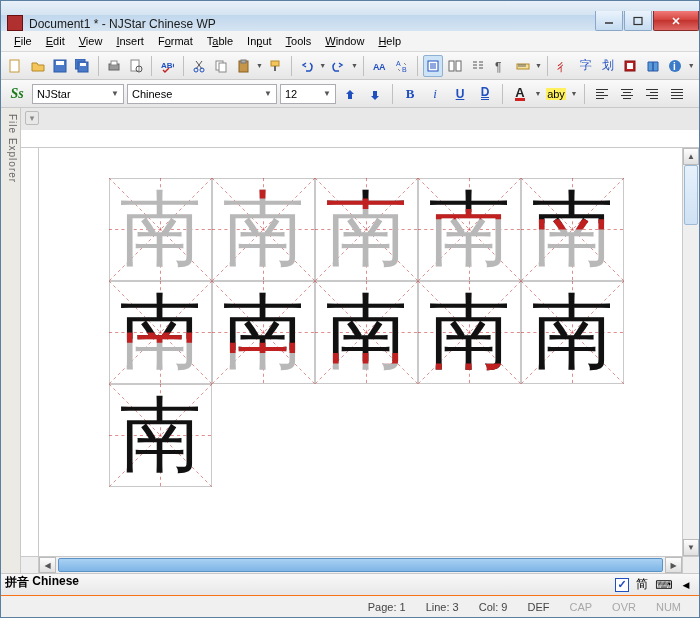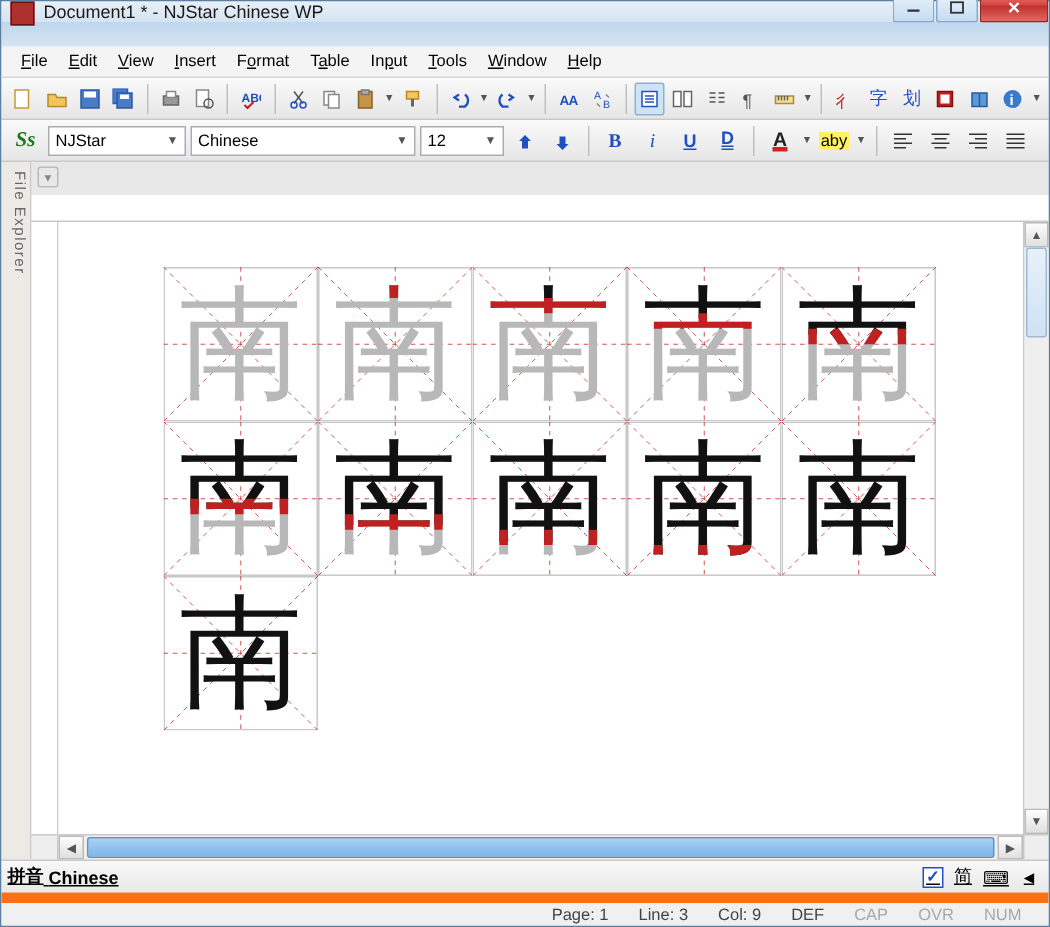--- a/index.html
+++ b/index.html
@@ -1,18 +1,18 @@
 <!DOCTYPE html>
 <html><head>
 <meta charset="utf-8">
 <style>
 * { box-sizing: border-box; margin: 0; padding: 0; }
 body { font-family: Tahoma, Arial, sans-serif; font-size: 11px; background: #fff; overflow: hidden; width: 700px; height: 618px; }
 .window { width: 700px; height: 618px; border: 1px solid #5a7fa0; display: flex; flex-direction: column; background: #f0f0f0; }
-.titlebar { height: 30px; background: linear-gradient(#e8f0f8, #d5e4f2 45%, #c0d7ed 46%, #d5e4f2); display: flex; align-items: flex-start; padding: 0 0 0 6px; }
+.titlebar { height: 30px; background: linear-gradient(#e8f0f8, #d5e4f2 45%, #c0d7ed 46%, #d5e4f2); display: flex; align-items: flex-end; padding: 0 0 0 6px; }
 .titlebar .appicon { width: 16px; height: 16px; background: #b03030; border: 1px solid #6a1010; margin-right: 6px; }
 .titlebar .title { flex: 1; color: #1a1a1a; font-size: 12px; }
 .winbtns { display: flex; height: 20px; margin-top: -6px; }
 .winbtn { width: 28px; height: 20px; margin-left: 1px; display: flex; align-items: center; justify-content: center; border: 1px solid #8aa7c7; border-top: none; border-radius: 0 0 2px 2px; background: linear-gradient(#eaf3fc, #c6dcf2); cursor: default; }
 .winbtn.close { width: 46px; background: linear-gradient(#f07a78, #d54540 45%, #c1302b 46%, #df6865); border-color: #8a2b28; }
 .winbtn svg { width: 12px; height: 10px; }
 .menubar { height: 21px; background: #f4f4f4; display: flex; align-items: center; padding: 0 6px; border-bottom: 1px solid #d8d8d8; }
 .menuitem { padding: 2px 7px; cursor: default; }
 .menuitem u { text-decoration: underline; }
 .toolbar { height: 28px; background: linear-gradient(#fafafa,#e6e6e6); border-bottom: 1px solid #c9c9c9; display: flex; align-items: center; padding: 0 4px; gap: 2px; }
@@ -45,25 +45,25 @@
 .vscroll .sbtn { height: 17px; background: linear-gradient(#fdfdfd,#e0e0e0); border: 1px solid #bbb; margin: 0; display:flex; align-items:center; justify-content:center; font-size:8px; color:#555;}
 .vscroll .track { flex: 1; background: #efefef; position: relative; }
 .vscroll .thumb { position: absolute; left: 1px; right: 1px; top: 0; height: 60px; background: linear-gradient(#e7f1fb,#cfe1f4); border: 1px solid #9cb9d6; border-radius: 2px; }
 .hscroll-row { height: 17px; display: flex; }
 .hscroll-row .pad { width: 18px; background: #eee; border-top: 1px solid #c9c9c9; border-right: 1px solid #c9c9c9;}
 .hscroll { flex: 1; background: #efefef; border-top: 1px solid #c9c9c9; display: flex; }
 .hscroll .sbtn { width: 17px; background: linear-gradient(#fdfdfd,#e0e0e0); border: 1px solid #bbb; display:flex; align-items:center; justify-content:center; font-size:8px; color:#555;}
 .hscroll .track { flex: 1; position: relative; }
 .hscroll .thumb { position: absolute; top: 1px; bottom: 1px; left: 2px; right: 2px; background: linear-gradient(#a9d1f3,#7fb5e6); border: 1px solid #5c93c7; border-radius: 2px; }
 .hscroll-row .corner { width: 17px; background: #eee; border-top: 1px solid #c9c9c9; border-left: 1px solid #c9c9c9;}
-.imebar { height: 22px; background: linear-gradient(#f8f8f8,#e8e8e8); border-top: 1px solid #c9c9c9; display: flex; align-items: center; padding: 0 4px; font-size: 12px; text-decoration: underline; }
+.imebar { height: 22px; background: linear-gradient(#f8f8f8,#e8e8e8); border-top: 1px solid #c9c9c9; display: flex; padding: 0 4px; font-size: 12px; }
 .imebar .lbl { font-weight: bold; }
 .imebar .right { margin-left: auto; display: flex; align-items: center; gap: 4px; }
 .imechk { width: 14px; height: 14px; border: 1px solid #2050c0; background: #fff; display:flex; align-items:center; justify-content:center; color:#2050c0; font-size:11px; font-weight:bold;}
-.statusbar { height: 22px; background: #f0f0f0; border-top: 7px solid #f97316; display: flex; align-items: center; padding: 0 8px; font-size: 11px; color: #444; }
+.statusbar { height: 22px; background: #f0f0f0; border-top: 1px solid #f97316; display: flex; align-items: center; padding: 0 8px; font-size: 11px; color: #444; }
 .statusbar .spacer { flex: 1; }
 .statusbar .cell { padding: 0 10px; }
 .statusbar .dim { color: #a8a8a8; text-align: right; }
 .char-grid { position: absolute; top: 30px; left: 70px; display: flex; flex-wrap: wrap; width: 515px; }
 .ccell { width: 103px; height: 103px; position: relative; }
 .ccell svg.grid { position: absolute; inset: 0; }
 .ccell .glyph { position: absolute; inset: 0; display: flex; align-items: center; justify-content: center; font-size: 82px; font-family: "KaiTi","STKaiti","SimSun",serif; }
 .ccell .base { color: #b8b8b8; }
 .ccell .done { color: #111; }
 .ccell .cur { color: #c02020; position: absolute; inset: 0; display: flex; align-items: center; justify-content: center; font-size: 82px; font-family: "KaiTi","STKaiti","SimSun",serif; }

